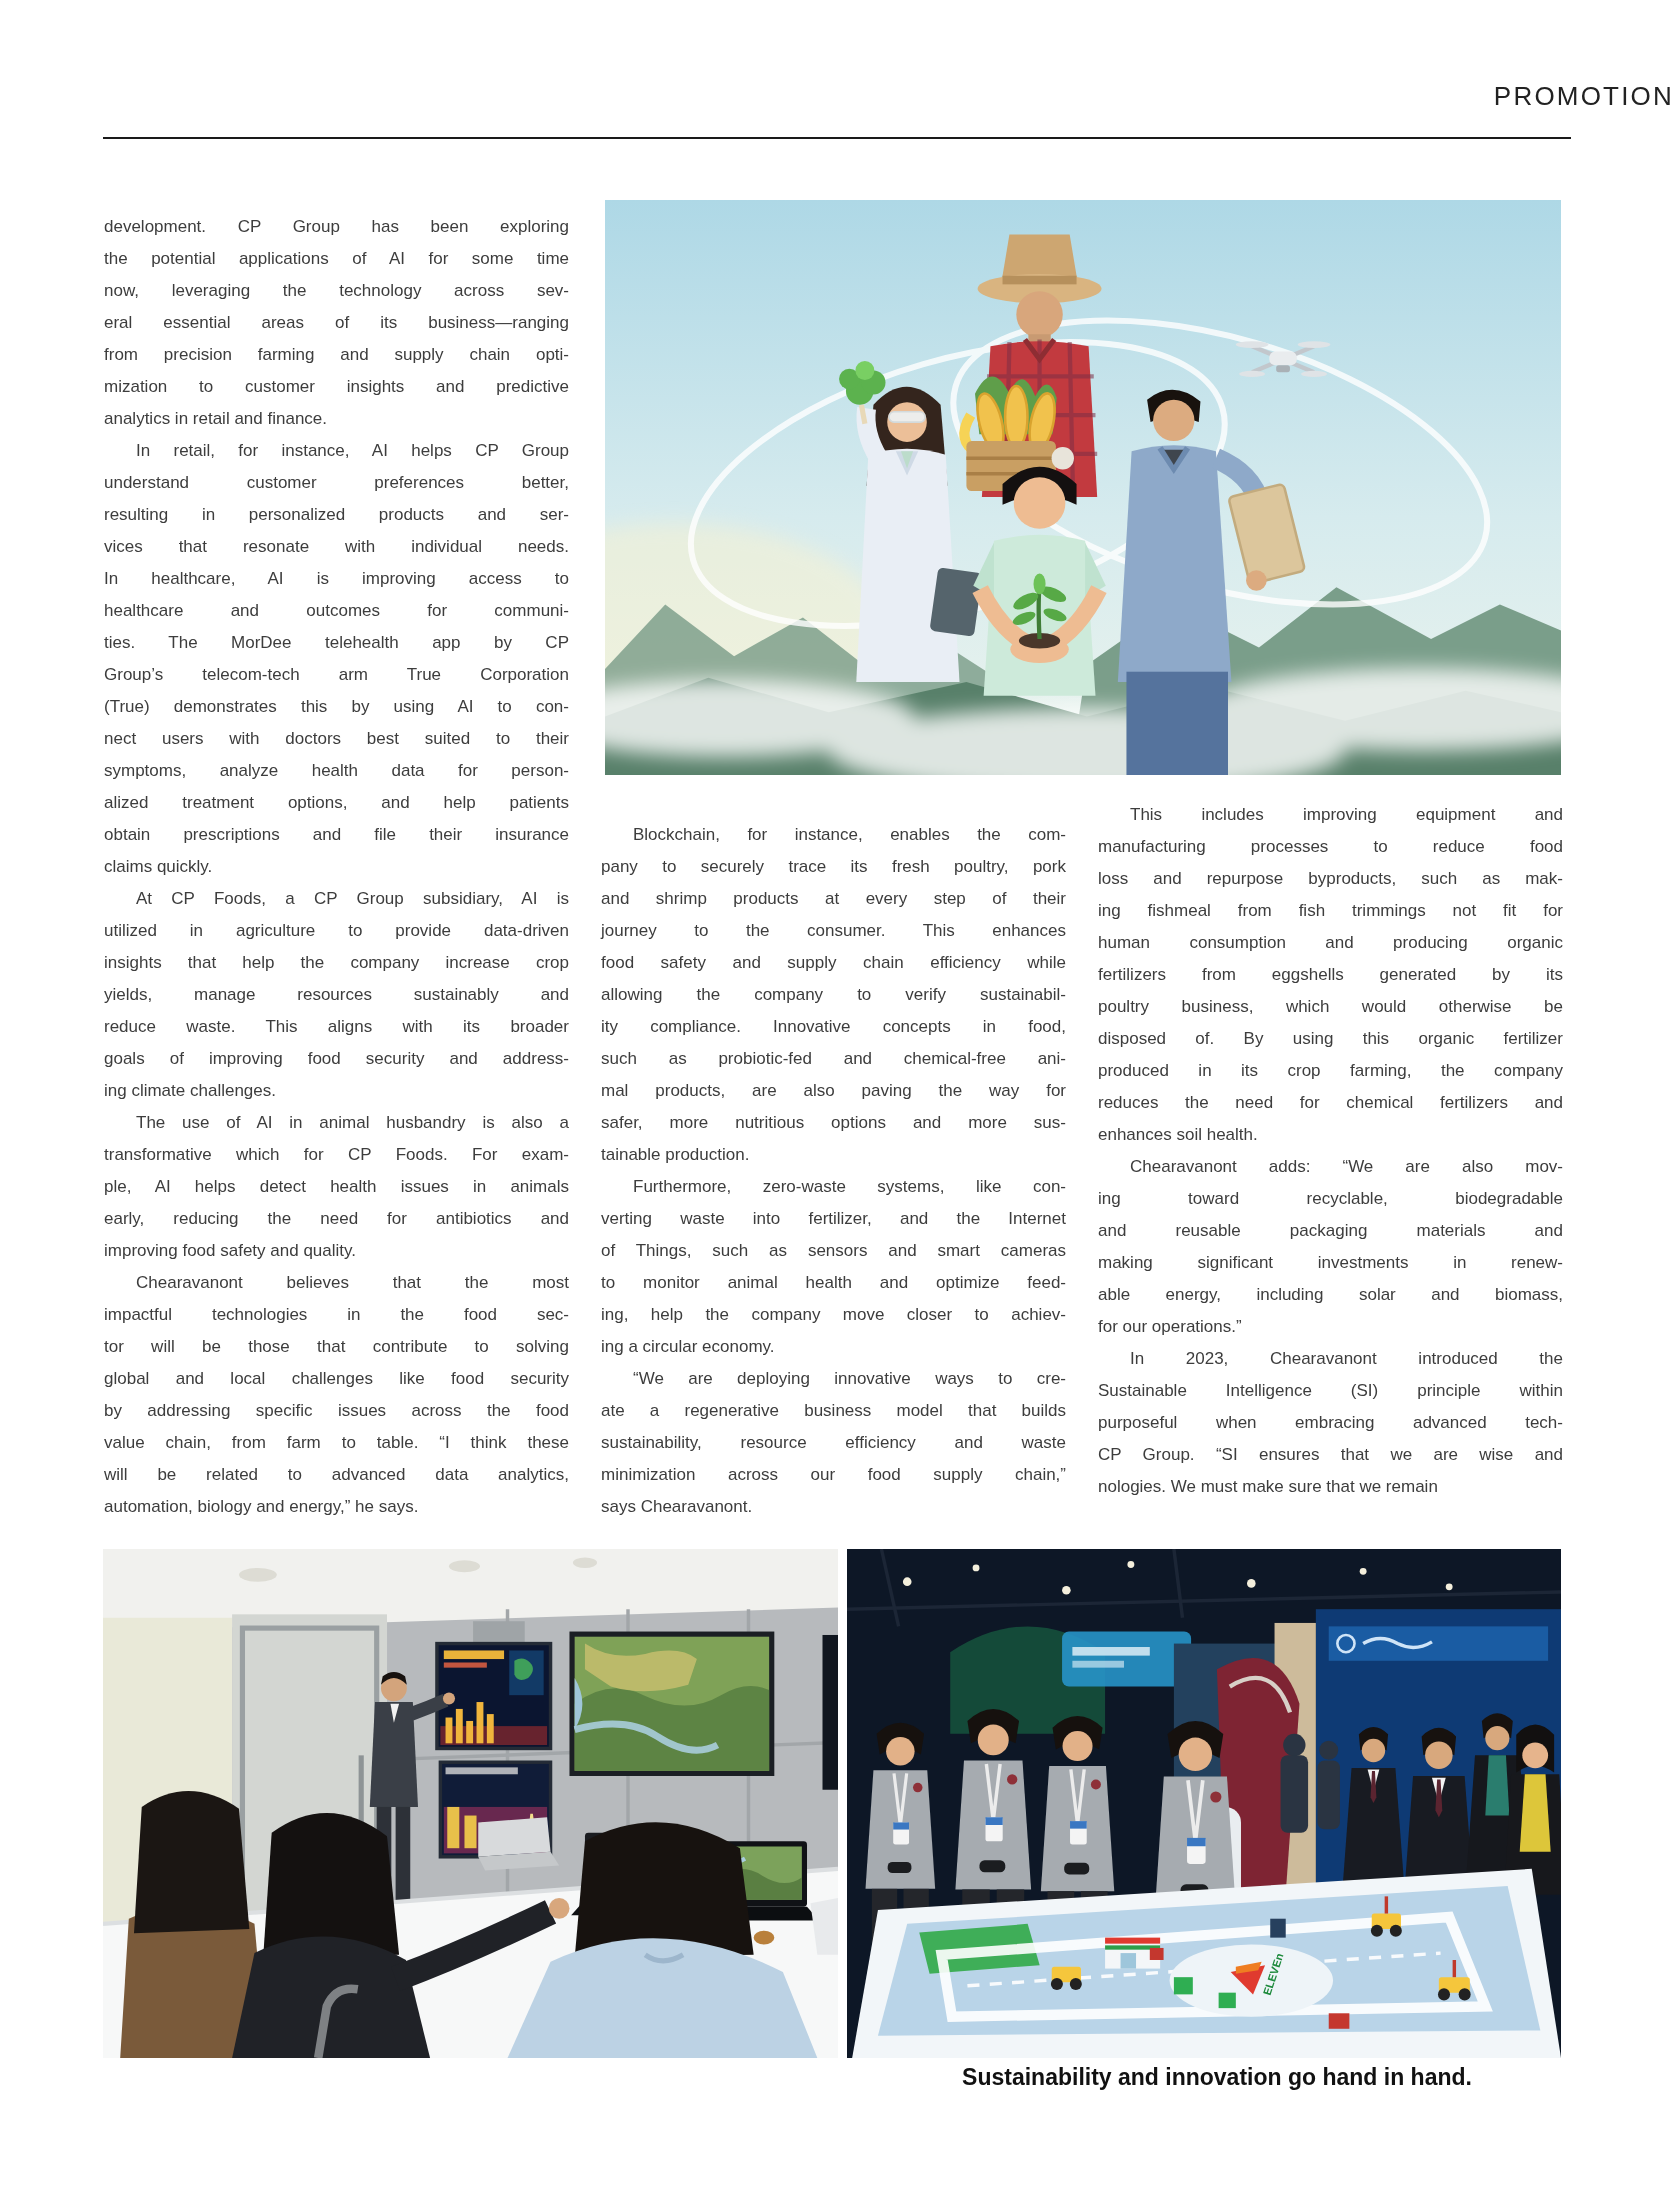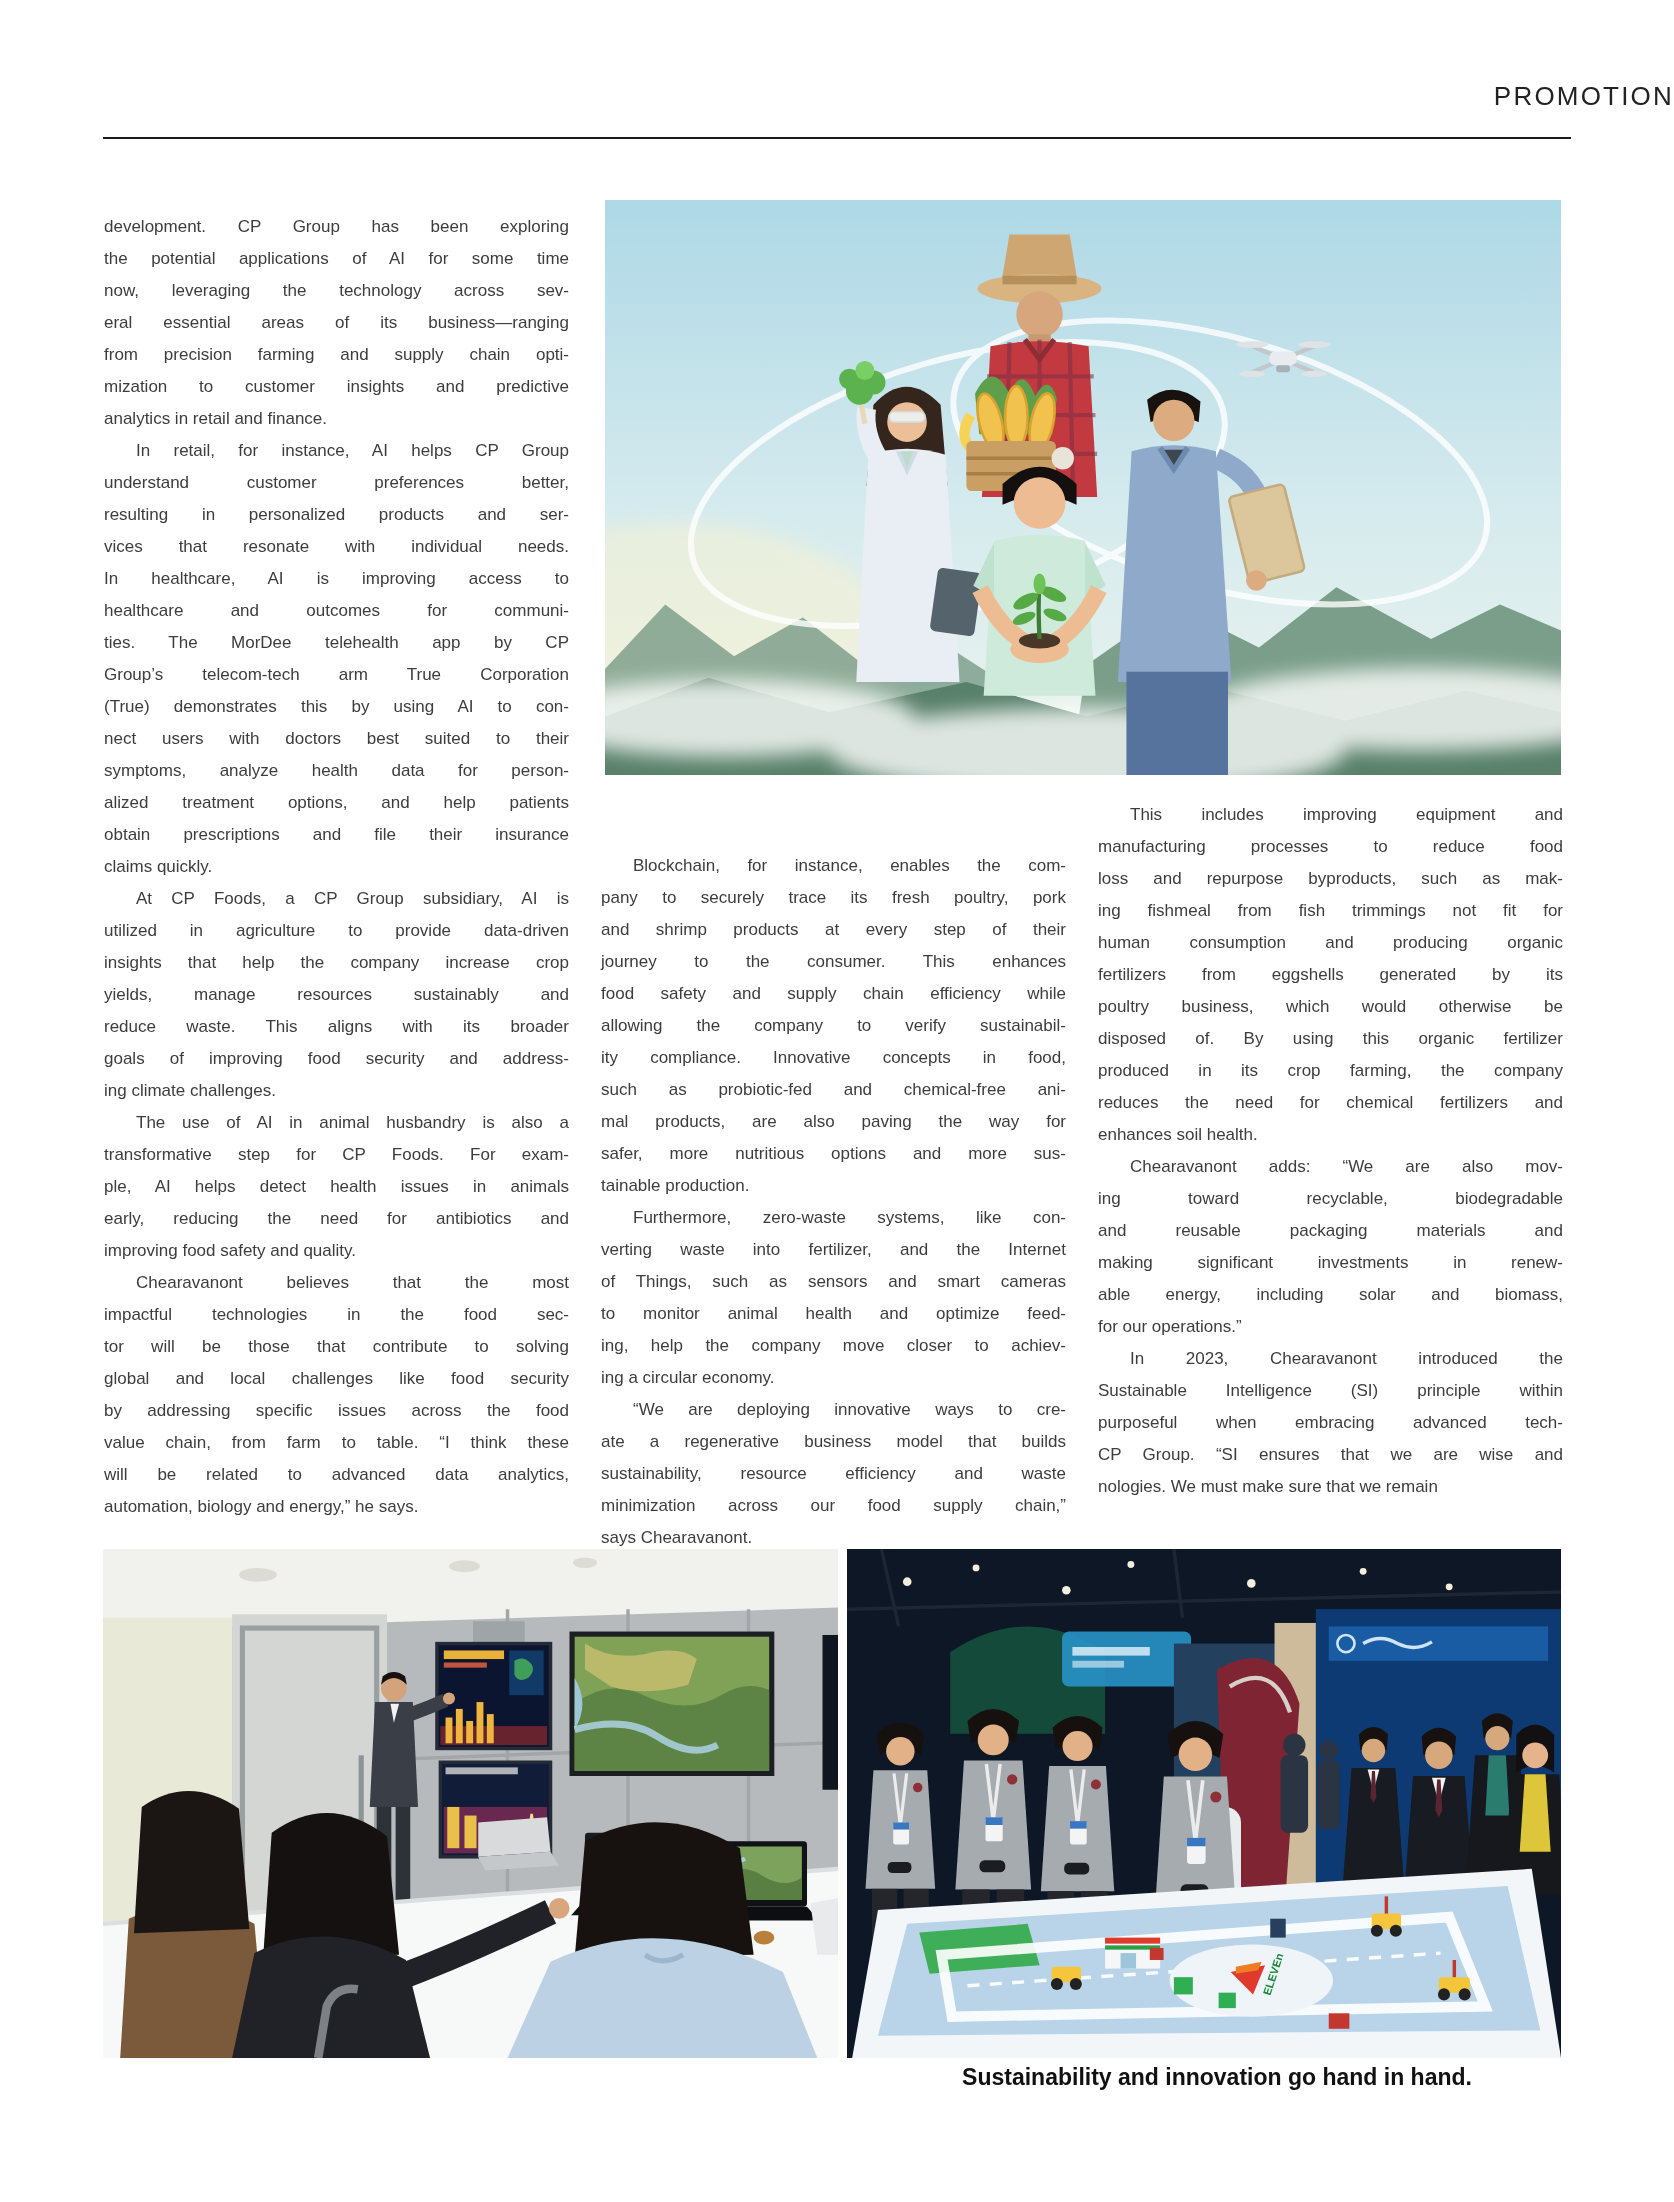--- a/index.html
+++ b/index.html
@@ -3,21 +3,21 @@
 <meta charset="utf-8">
 <style>
   html,body{margin:0;padding:0;background:#ffffff;}
   body{width:1674px;height:2203px;position:relative;overflow:hidden;
        font-family:"Liberation Sans",sans-serif;}
   .kicker{position:absolute;top:81px;left:0;width:1674px;text-align:right;
           font-size:26px;letter-spacing:2.2px;color:#222;}
   .rule{position:absolute;top:137px;left:103px;width:1468px;height:1.7px;background:#1a1a1a;}
   .col{position:absolute;width:465px;font-size:17px;line-height:32px;color:#3d3d3d;}
   #col1{left:104px;top:211px;}
-  #col2{left:601px;top:819px;margin-top:31px;}
+  #col2{left:601px;top:819px;}
   #col3{left:1098px;top:799px;}
   .line{height:32px;text-align:justify;text-align-last:justify;}
   .line.last{text-align-last:left;}
   .line.indent{text-indent:32px;}
   .fig{position:absolute;overflow:hidden;background:#dfe8ea;}
   #hero{left:605px;top:200px;width:956px;height:575px;}
   #photo-left{left:103px;top:1549px;width:735px;height:509px;}
   #photo-right{left:847px;top:1549px;width:714px;height:509px;}
   .fig svg{display:block;width:100%;height:100%;}
   .caption{position:absolute;top:2064px;left:873px;width:688px;text-align:center;
@@ -52,21 +52,21 @@
     <div class="line">obtain prescriptions and file their insurance</div>
     <div class="line last">claims quickly.</div>
     <div class="line indent">At CP Foods, a CP Group subsidiary, AI is</div>
     <div class="line">utilized in agriculture to provide data-driven</div>
     <div class="line">insights that help the company increase crop</div>
     <div class="line">yields, manage resources sustainably and</div>
     <div class="line">reduce waste. This aligns with its broader</div>
     <div class="line">goals of improving food security and address-</div>
     <div class="line last">ing climate challenges.</div>
     <div class="line indent">The use of AI in animal husbandry is also a</div>
-    <div class="line">transformative step for CP Foods. For exam-</div>
+    <div class="line">transformative which for CP Foods. For exam-</div>
     <div class="line">ple, AI helps detect health issues in animals</div>
     <div class="line">early, reducing the need for antibiotics and</div>
     <div class="line last">improving food safety and quality.</div>
     <div class="line indent">Chearavanont believes that the most</div>
     <div class="line">impactful technologies in the food sec-</div>
     <div class="line">tor will be those that contribute to solving</div>
     <div class="line">global and local challenges like food security</div>
     <div class="line">by addressing specific issues across the food</div>
     <div class="line">value chain, from farm to table. “I think these</div>
     <div class="line">will be related to advanced data analytics,</div>

